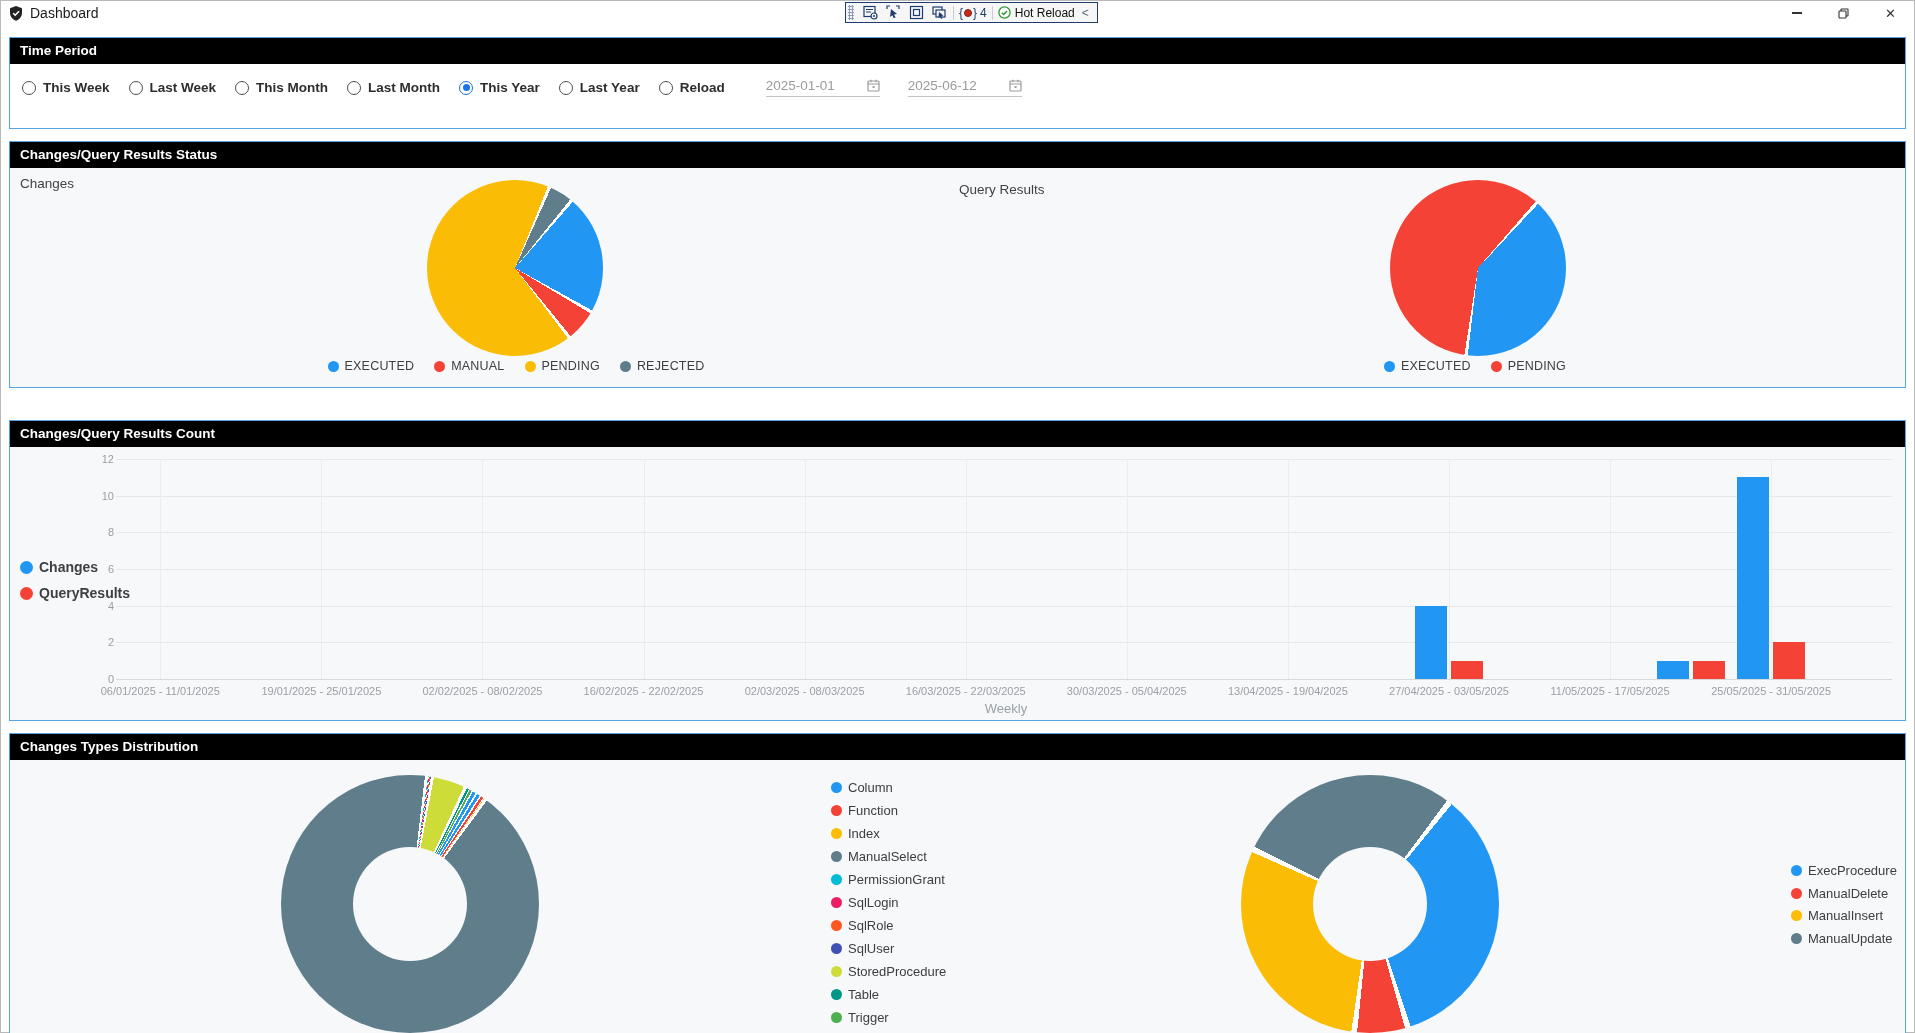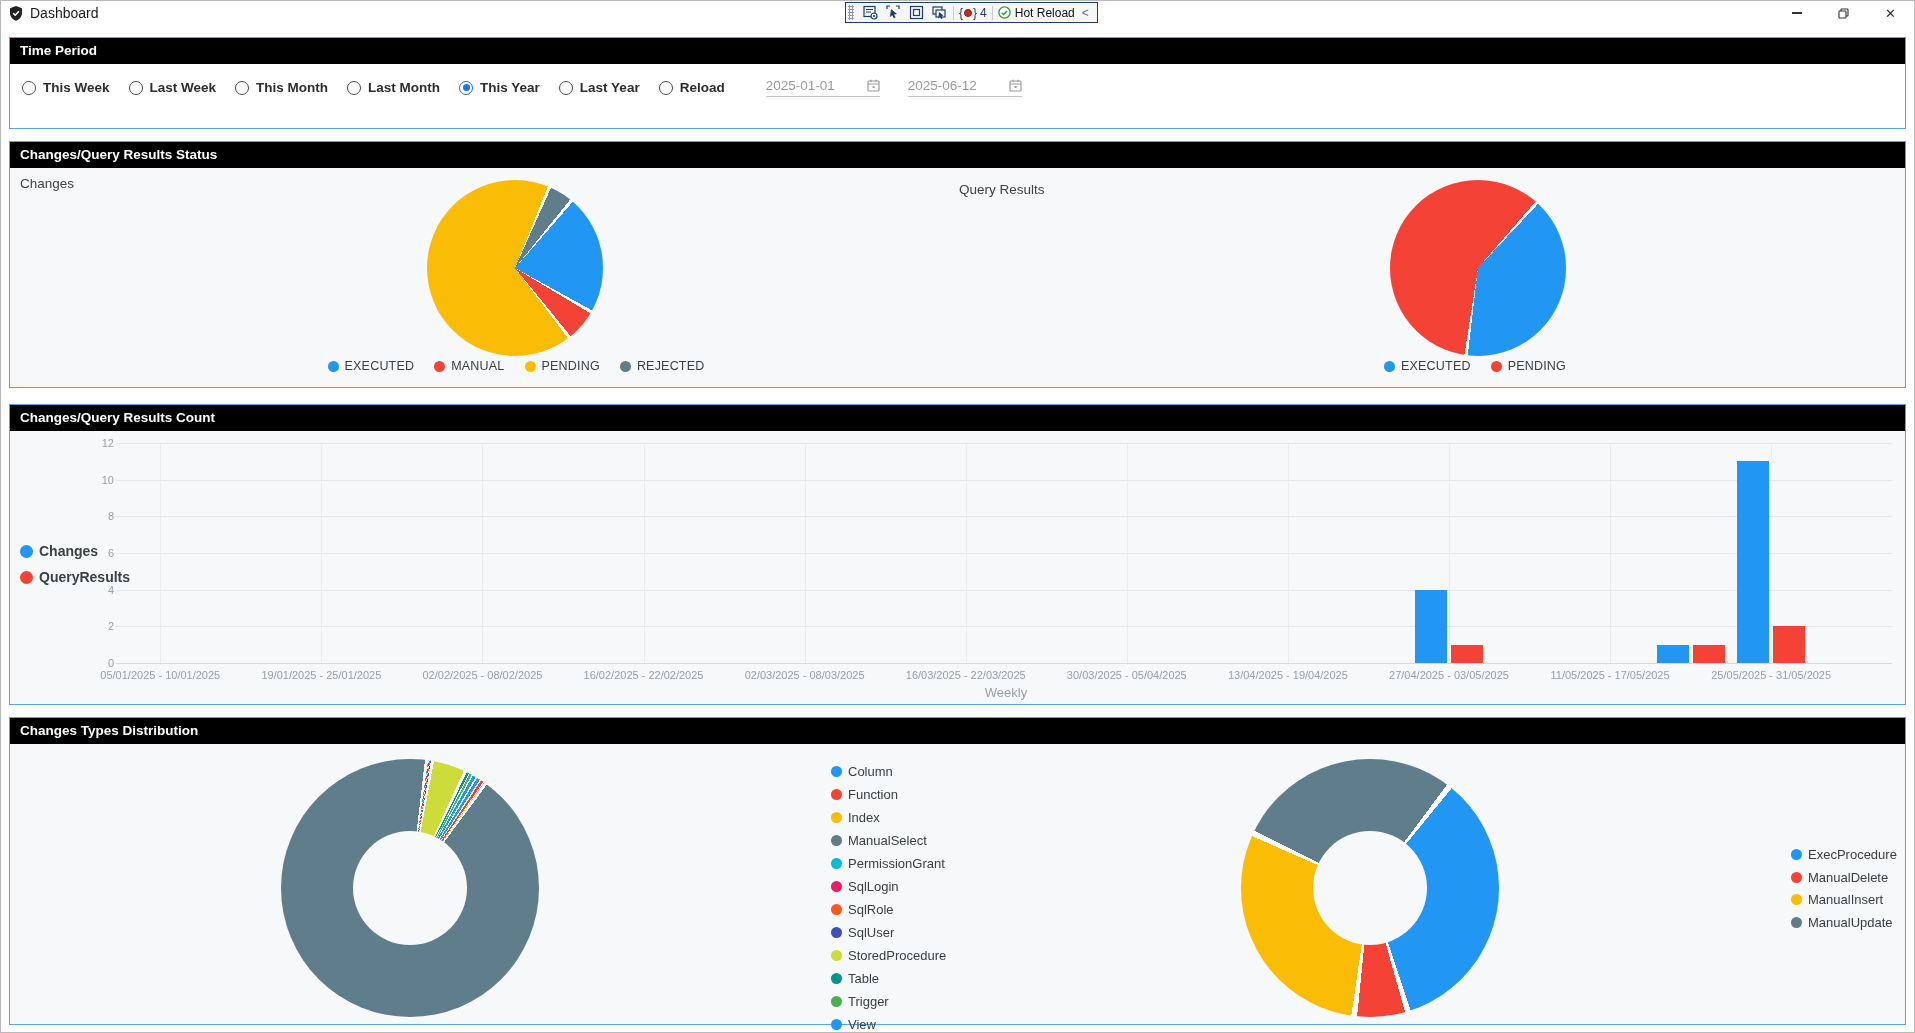--- a/index.html
+++ b/index.html
@@ -26,21 +26,21 @@
   .hot-reload { display:flex; align-items:center; gap:4px; font-size:12px; color:#111; }
   .tb-chev { font-size:12px; color:#5b6b84; padding:0 2px; }
 
   
   .panel { margin:0 8px; border:1px solid #54a4e6; background:#fff; }
   .panel-header { height:26px; line-height:26px; background:#000000; color:#fff; font-weight:bold; font-size:13.5px; padding:0 10px; }
   #panel-time { margin-top:12px; }
   #panel-time .panel-body { height:64px; background:#fff; position:relative; }
   #panel-status { margin-top:12px; }
   #panel-status .panel-body { height:219px; background:#F7F8F9; position:relative; }
-  #panel-count { margin-top:16px; }
+  #panel-count { margin-top:32px; }
   #panel-count .panel-body { height:273px; background:#F7F8F9; position:relative; }
   #panel-types { margin-top:12px; }
   #panel-types .panel-body { height:280px; background:#F7F8F9; position:relative; }
 
   
   .radio-row { position:absolute; left:12px; top:14px; display:flex; align-items:center; gap:19px; }
   .radio-item { display:flex; align-items:center; gap:7px; cursor:default; }
   .radio-circle { width:14px; height:14px; border:1.5px solid #4f4f4f; border-radius:50%; position:relative; flex:0 0 auto; background:#fff; }
   .radio-circle.checked { border-color:#1a73e8; }
   .radio-circle.checked::after { content:""; position:absolute; left:2.5px; top:2.5px; width:7px; height:7px; border-radius:50%; background:#1a73e8; }
@@ -263,21 +263,21 @@
         <span class="ytick" style="left: 58px; top: 152.667px;">4</span>
         <div class="gridline-h" style="left: 106px; top: 122px; width: 1776px;"></div>
         <span class="ytick" style="left: 58px; top: 116px;">6</span>
         <div class="gridline-h" style="left: 106px; top: 85.3333px; width: 1776px;"></div>
         <span class="ytick" style="left: 58px; top: 79.3333px;">8</span>
         <div class="gridline-h" style="left: 106px; top: 48.6667px; width: 1776px;"></div>
         <span class="ytick" style="left: 58px; top: 42.6667px;">10</span>
         <div class="gridline-h" style="left: 106px; top: 12px; width: 1776px;"></div>
         <span class="ytick" style="left: 58px; top: 6px;">12</span>
         <div class="gridline-v" style="left: 150.273px; top: 12px; height: 220px;"></div>
-        <span class="xtick" style="left: 150.273px; top: 238px;">05/01/2025 - 10/01/2025</span>
+        <span class="xtick" style="left: 150.273px; top: 238px;">06/01/2025 - 11/01/2025</span>
         <div class="gridline-v" style="left: 311.364px; top: 12px; height: 220px;"></div>
         <span class="xtick" style="left: 311.364px; top: 238px;">19/01/2025 - 25/01/2025</span>
         <div class="gridline-v" style="left: 472.455px; top: 12px; height: 220px;"></div>
         <span class="xtick" style="left: 472.455px; top: 238px;">02/02/2025 - 08/02/2025</span>
         <div class="gridline-v" style="left: 633.545px; top: 12px; height: 220px;"></div>
         <span class="xtick" style="left: 633.545px; top: 238px;">16/02/2025 - 22/02/2025</span>
         <div class="gridline-v" style="left: 794.636px; top: 12px; height: 220px;"></div>
         <span class="xtick" style="left: 794.636px; top: 238px;">02/03/2025 - 08/03/2025</span>
         <div class="gridline-v" style="left: 955.727px; top: 12px; height: 220px;"></div>
         <span class="xtick" style="left: 955.727px; top: 238px;">16/03/2025 - 22/03/2025</span>

